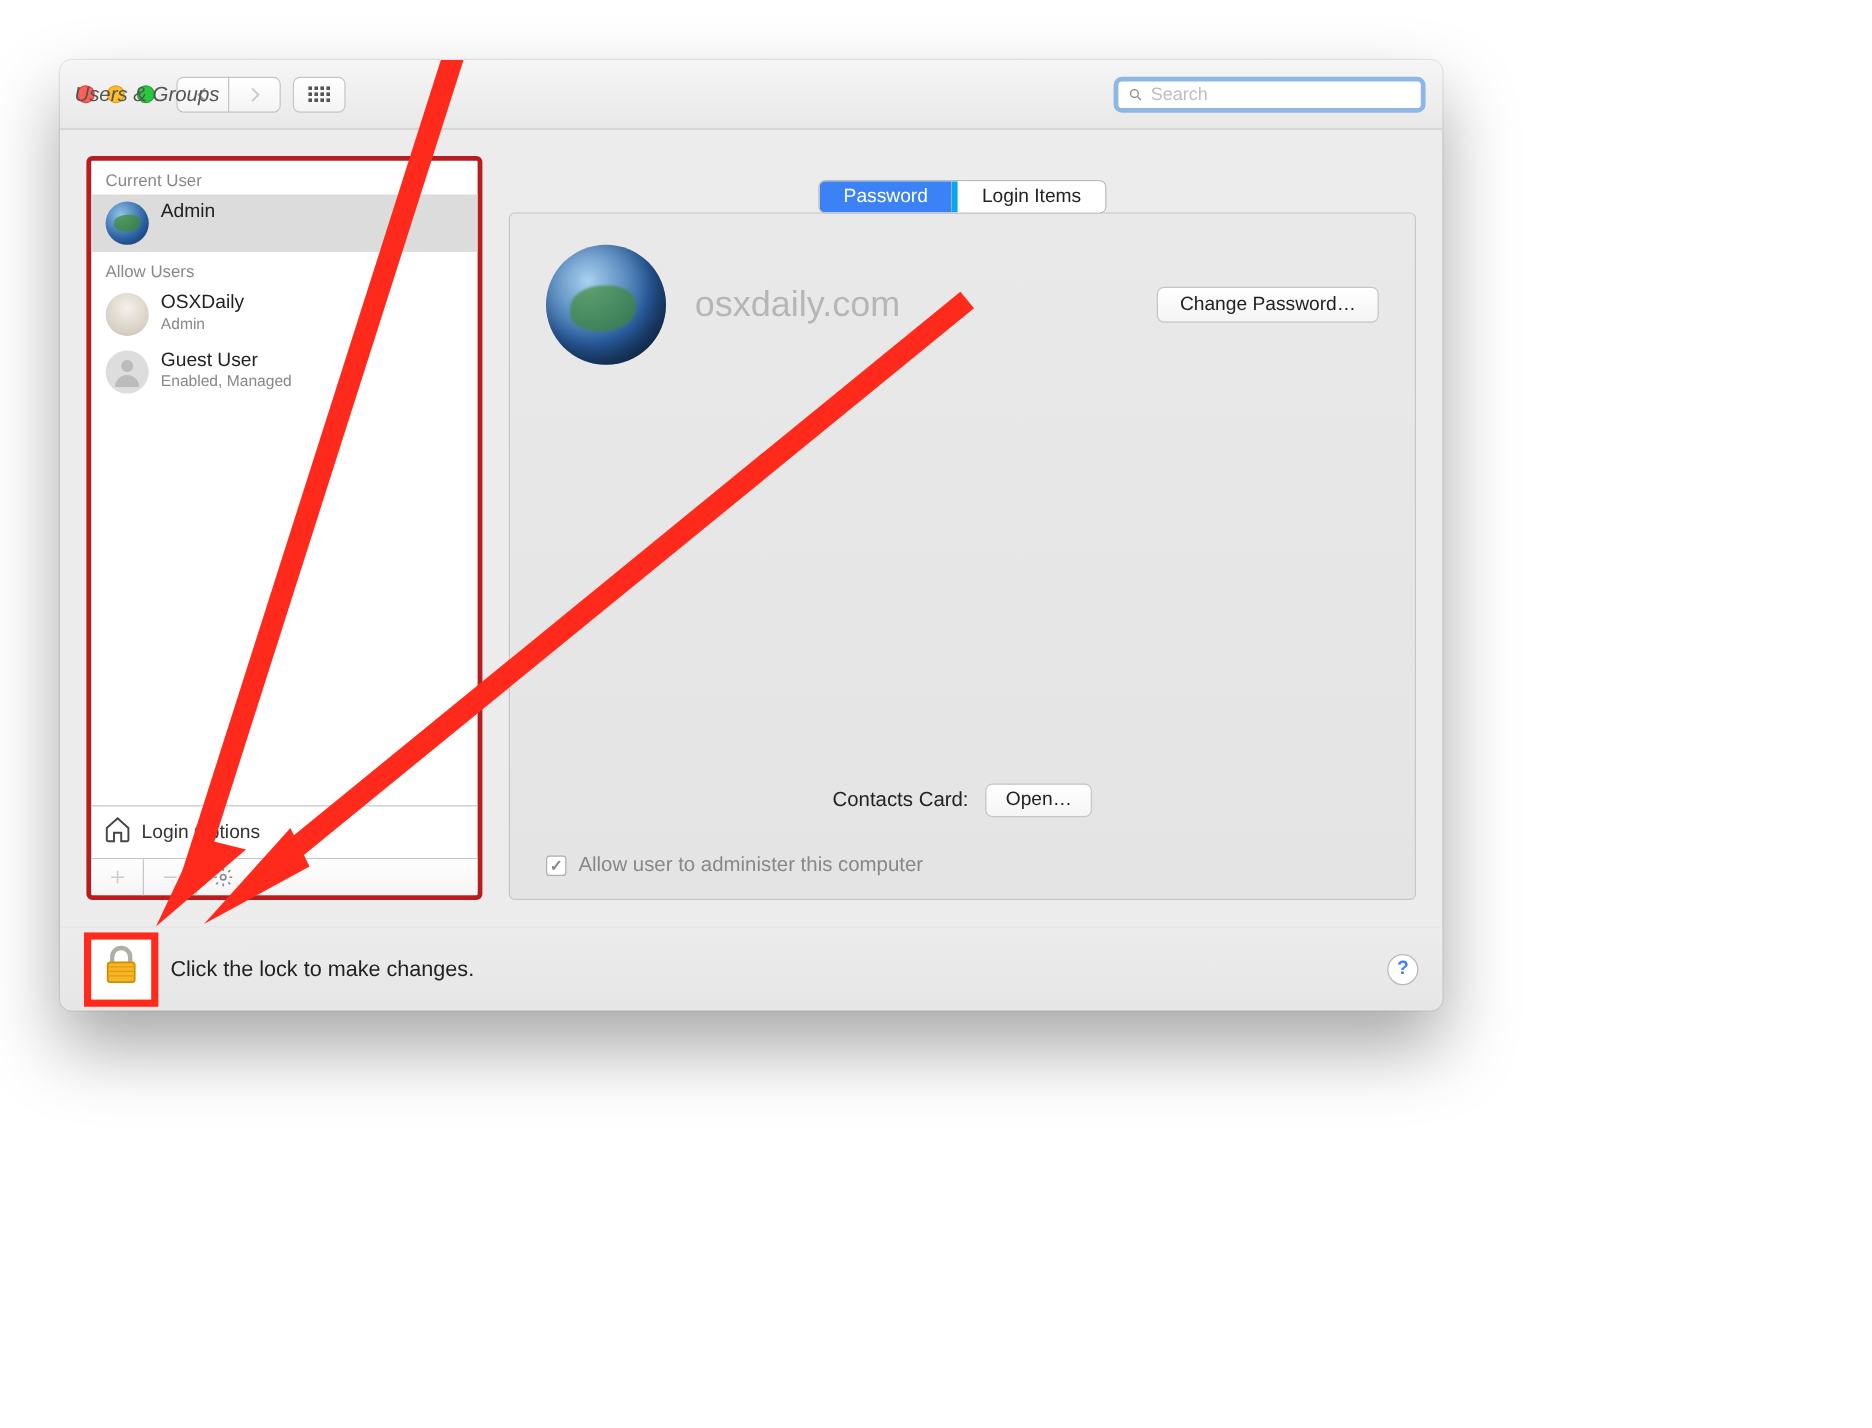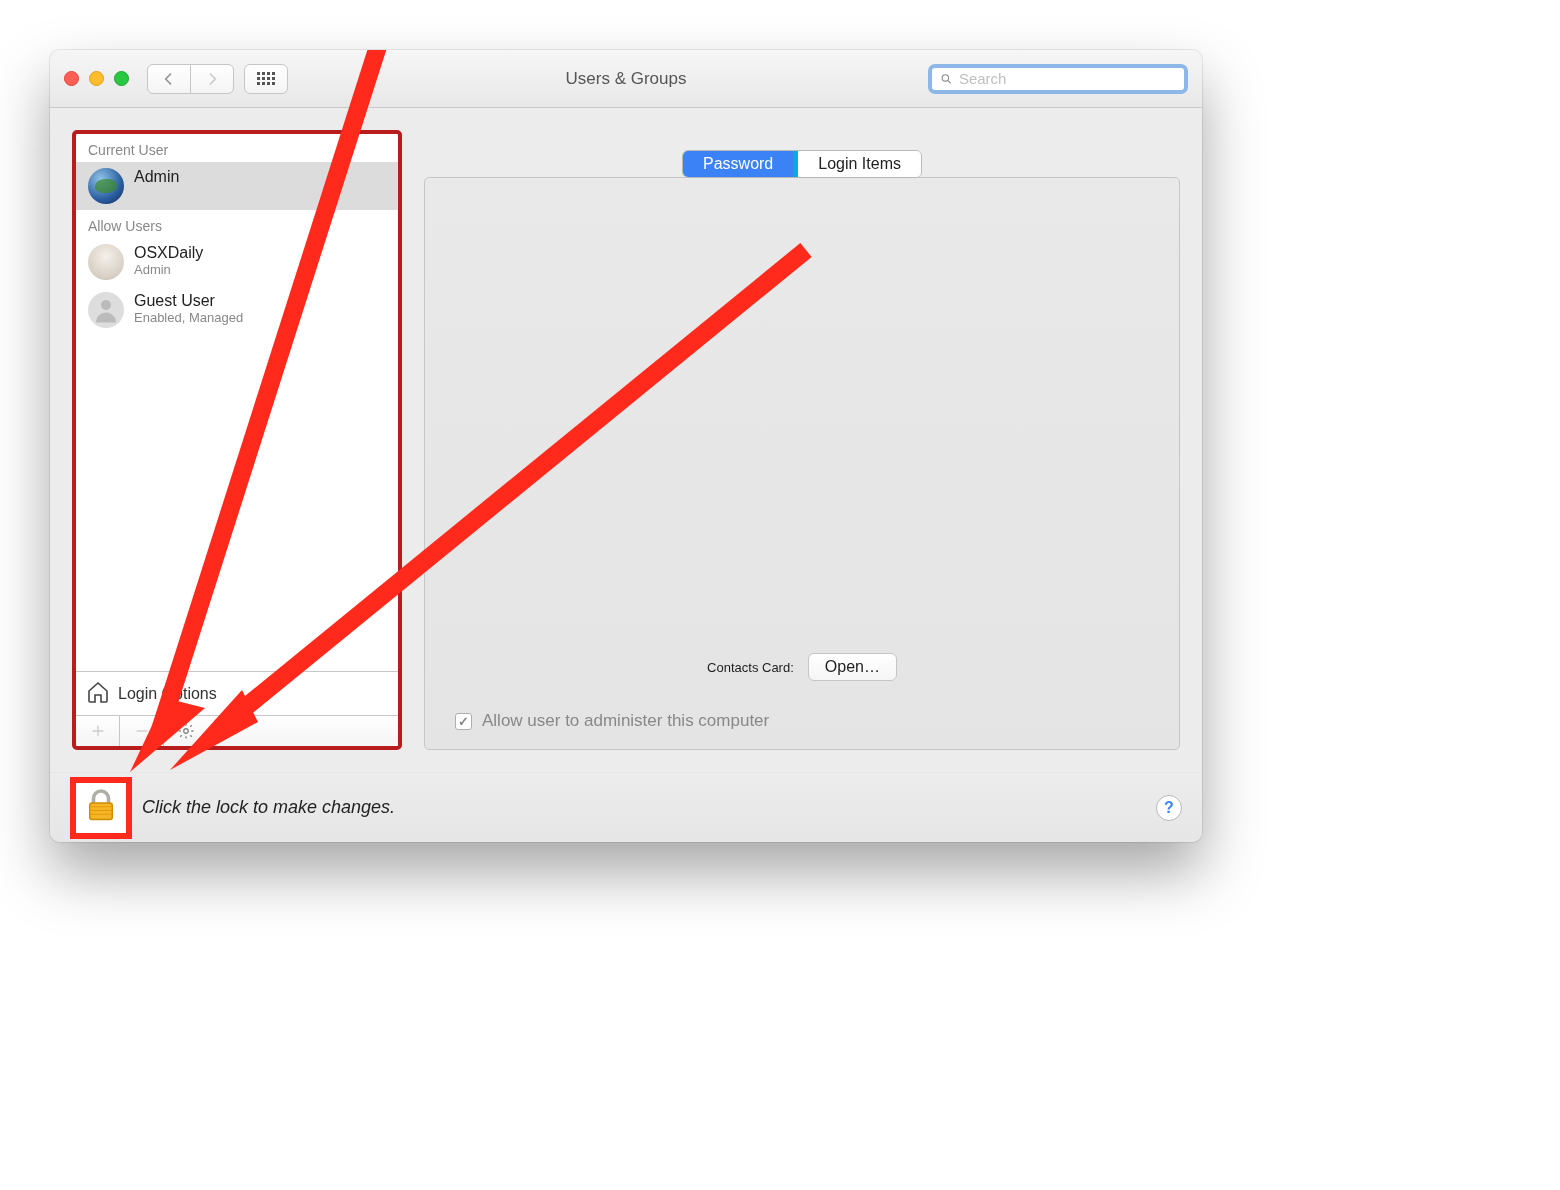--- a/index.html
+++ b/index.html
@@ -52,22 +52,22 @@
     background: linear-gradient(#fff,#f4f4f4);
     border:1px solid #c6c6c6; border-radius:6px;
     display:flex; align-items:center; justify-content:center;
   }
   .gridicon {
     display:grid; grid-template-columns:repeat(4,3px); grid-template-rows:repeat(3,3px);
     gap:2px;
   }
   .gridicon span{background:#555; width:3px; height:3px;}
   .wintitle {
-    position:absolute; left:0; right:0; text-align:center;
-    font-size:17px; color:#555; pointer-events:none;
+    position:absolute; left:12px; right:0; text-align:left;
+    font-size:17px; color:#555; pointer-events:none;font-style:italic;
   }
   .searchwrap {
     margin-left:auto; width:260px; height:30px;
     border:4px solid #8db7e6; border-radius:7px;
     background:#fff; display:flex; align-items:center;
     padding:0 8px; gap:6px;
   }
   .searchwrap svg{width:14px;height:14px;color:#888;}
   .searchwrap input{
     border:none; outline:none; background:none; font-size:15px; width:100%;
@@ -162,21 +162,21 @@
   .watermark{ font-size:30px; color:#b6b6b6; font-weight:400; }
   .chgbtn{
     margin-left:auto;
     background:linear-gradient(#fff,#f4f4f4);
     border:1px solid #c6c6c6; border-radius:6px;
     height:30px; padding:0 18px; font-size:16px; color:#222;
   }
   .lower{ margin-top:auto; display:flex; flex-direction:column; gap:14px; padding-top:10px; }
   .row{ display:flex; align-items:center; gap:14px; }
   .row.label-right{ justify-content:center; }
-  .rowlabel{ font-size:13px; color:#222; }
+  .rowlabel{ font-size:17px; color:#222; }
   .btn{
     background:linear-gradient(#fff,#f5f5f5);
     border:1px solid #c6c6c6; border-radius:6px;
     height:28px; padding:0 16px; font-size:16px; color:#222;
   }
   .cbwrap{ display:flex; align-items:center; gap:10px; color:#888; font-size:17px;margin-top:16px;}
   .cbwrap.dark{ color:#aaa; }
   .chk{
     width:17px; height:17px; border:1px solid #aeaeae; border-radius:3px;
     background:#fff; display:flex; align-items:center; justify-content:center;
@@ -191,21 +191,21 @@
     background:linear-gradient(#ececec,#e6e6e6);
     border-top:1px solid transparent;
     position:relative;
   }
   .lockbox{
     width:62px; height:62px; border:6px solid #ff2a1c;
     background:#fff; display:flex; align-items:center; justify-content:center;
     margin-right:10px;
   }
   .lockicon svg{width:36px;height:36px;}
-  .locktext{ font-size:18px; color:#222;font-style:italic; }
+  .locktext{ font-size:18px; color:#222; }
   .helpbtn{
     margin-left:auto; width:26px; height:26px; border-radius:50%;
     border:1px solid #b8b8b8; background:#fff;
     display:flex; align-items:center; justify-content:center;
     color:#3b82f6; font-size:16px; font-weight:bold;
   }
 
   
   .overlay{
     position:absolute; inset:0; pointer-events:none;
@@ -321,20 +321,25 @@
     </div>
 
     <div class="mainpane">
       <div class="segwrap">
         <div class="segment">
           <div class="seg active">Password</div>
           <div class="seg">Login Items</div>
         </div>
       </div>
       <div class="panel">
+        <div class="userhero">
+          <div class="bigavatar"></div>
+          <div class="watermark">osxdaily.com</div>
+          <button class="chgbtn">Change Password…</button>
+        </div>
 
         <div class="lower">
           <div class="row label-right">
             <span class="rowlabel">Contacts Card:</span>
             <button class="btn">Open…</button>
           </div>
           <div class="cbwrap">
             <div class="chk checked"></div>
             <span>Allow user to administer this computer</span>
           </div>

